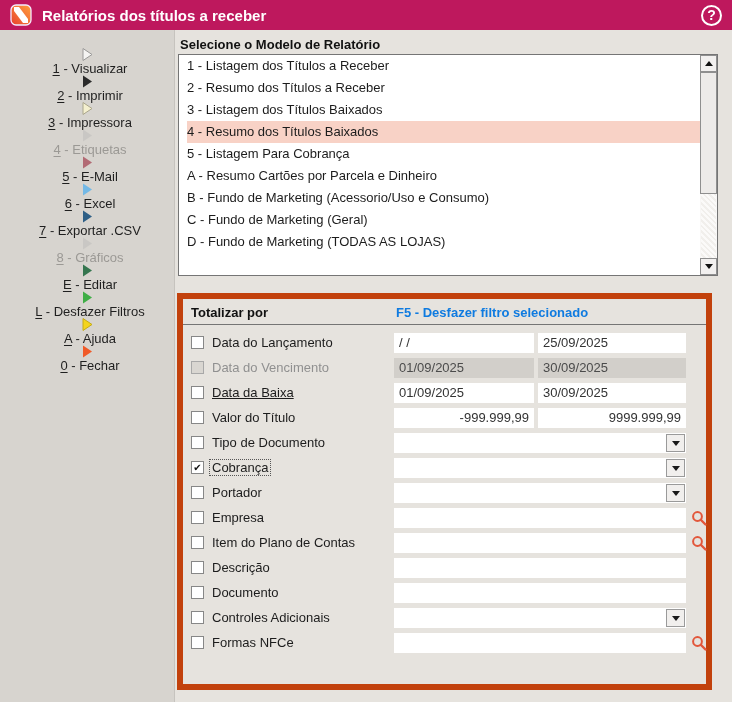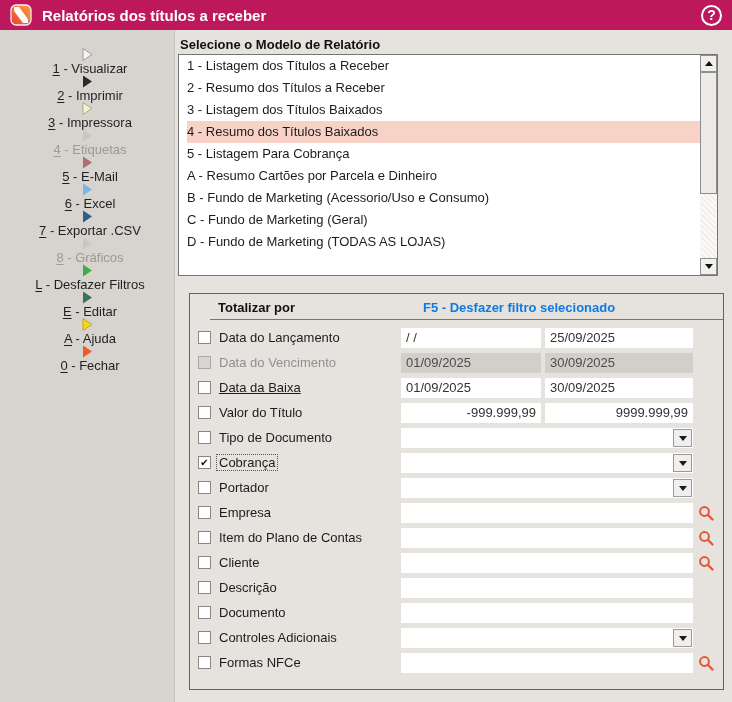--- a/index.html
+++ b/index.html
@@ -40,22 +40,22 @@
     border:1px solid #8f8f8f; display:flex; align-items:center; justify-content:center; cursor:pointer; }
   .sb-up { top:0; } .sb-down { bottom:0; }
   .arr-up { width:0; height:0; border-left:4px solid transparent; border-right:4px solid transparent; border-bottom:5px solid #111; }
   .arr-dn { width:0; height:0; border-left:4px solid transparent; border-right:4px solid transparent; border-top:5px solid #111; }
   .sb-thumb { position:absolute; left:0; top:17px; width:17px; height:122px;
     background:#edebe9; border:1px solid #8f8f8f; cursor:pointer; }
   .sb-track { position:absolute; left:1px; right:1px; top:139px; bottom:17px;
     background:repeating-linear-gradient(45deg,#fbfaf9 0 2px,#f1efec 2px 4px); }
 
   
-  .panel { position:absolute; left:14px; top:263px; width:535px; height:397px;
-    border:1px solid #c2410c; background:#e6e3de;padding-left:20px; }
+  .panel { position:absolute; left:2px; top:263px; width:535px; height:397px;
+    border:6px solid #c2410c; background:#e6e3de; }
   .panel-header { position:relative; height:26px; border-bottom:1px solid #757575; }
   .panel-title { position:absolute; left:8px; top:6px; font-size:13px; font-weight:bold; color:#111; }
   .panel-action { position:absolute; left:213px; top:6px; font-size:13px; font-weight:bold;
     color:#0f7be0; cursor:pointer; }
 
   .rows { position:absolute; left:0; top:34px; right:0; }
   .frow { position:relative; height:20px; margin-bottom:5px; }
   .cb { position:absolute; left:8px; top:3px; width:13px; height:13px; background:#ffffff;
     border:1px solid #878787; display:flex; align-items:center; justify-content:center;
     font-size:10px; color:#111; cursor:pointer; }
@@ -142,29 +142,29 @@
         <span class="side-label"><u>7</u><span> - Exportar .CSV</span></span>
       </div>
       <div class="side-item disabled">
         <svg viewBox="0 0 11 13">
           <polygon points="1,0.5 10,6.5 1,12.5" fill="#c9c7c4"></polygon>
         </svg>
         <span class="side-label"><u>8</u><span> - Gráficos</span></span>
       </div>
       <div class="side-item">
         <svg viewBox="0 0 11 13">
+          <polygon points="1,0.5 10,6.5 1,12.5" fill="#35764f"></polygon>
+        </svg>
+        <span class="side-label"><u>E</u><span> - Editar</span></span>
+      </div>
+      <div class="side-item">
+        <svg viewBox="0 0 11 13">
           <polygon points="1,0.5 10,6.5 1,12.5" fill="#3fae46"></polygon>
         </svg>
         <span class="side-label"><u>L</u><span> - Desfazer Filtros</span></span>
-      </div>
-      <div class="side-item">
-        <svg viewBox="0 0 11 13">
-          <polygon points="1,0.5 10,6.5 1,12.5" fill="#35764f"></polygon>
-        </svg>
-        <span class="side-label"><u>E</u><span> - Editar</span></span>
       </div>
       <div class="side-item">
         <svg viewBox="0 0 11 13">
           <polygon points="1,0.5 10,6.5 1,12.5" fill="#f4d41c" stroke="#c4ab18" stroke-width="1"></polygon>
         </svg>
         <span class="side-label"><u>A</u><span> - Ajuda</span></span>
       </div>
       <div class="side-item">
         <svg viewBox="0 0 11 13">
           <polygon points="1,0.5 10,6.5 1,12.5" fill="#f05a28"></polygon>
@@ -271,29 +271,20 @@
           <span class="cb"></span>
           <span class="flabel">Item do Plano de Contas</span>
           <span class="field f-full"></span>
           <svg class="mag" viewBox="0 0 17 17">
   <circle cx="6.5" cy="6.5" r="4.4" fill="none" stroke="#e2573b" stroke-width="2"></circle>
   <line x1="10" y1="10" x2="14.5" y2="14.5" stroke="#e2573b" stroke-width="2.4" stroke-linecap="round"></line>
           </svg>
         </div>
         <div class="frow">
           <span class="cb"></span>
-          <span class="flabel">Cliente</span>
-          <span class="field f-full"></span>
-          <svg class="mag" viewBox="0 0 17 17">
-  <circle cx="6.5" cy="6.5" r="4.4" fill="none" stroke="#e2573b" stroke-width="2"></circle>
-  <line x1="10" y1="10" x2="14.5" y2="14.5" stroke="#e2573b" stroke-width="2.4" stroke-linecap="round"></line>
-          </svg>
-        </div>
-        <div class="frow">
-          <span class="cb"></span>
           <span class="flabel">Descrição</span>
           <span class="field f-full"></span>
         </div>
         <div class="frow">
           <span class="cb"></span>
           <span class="flabel">Documento</span>
           <span class="field f-full"></span>
         </div>
         <div class="frow">
           <span class="cb"></span>

